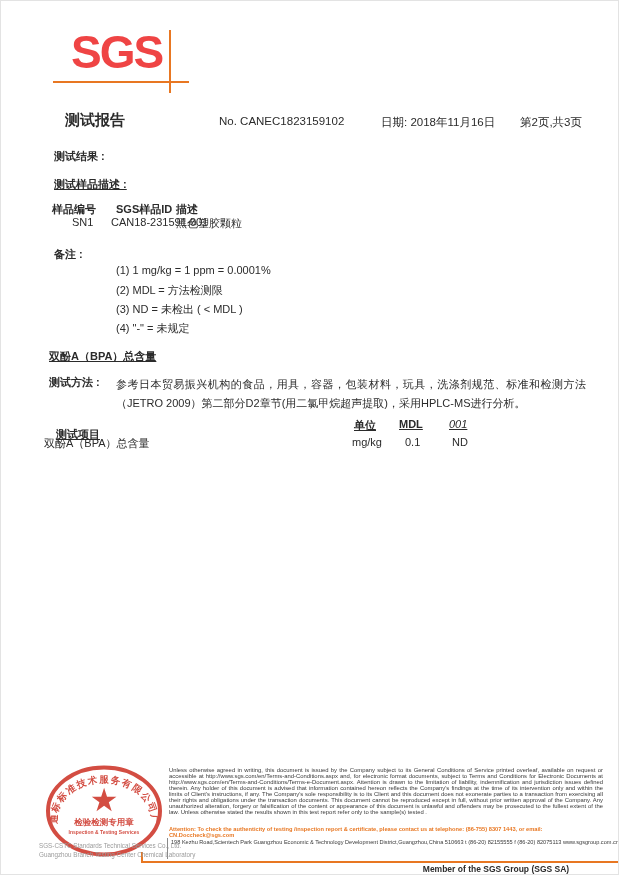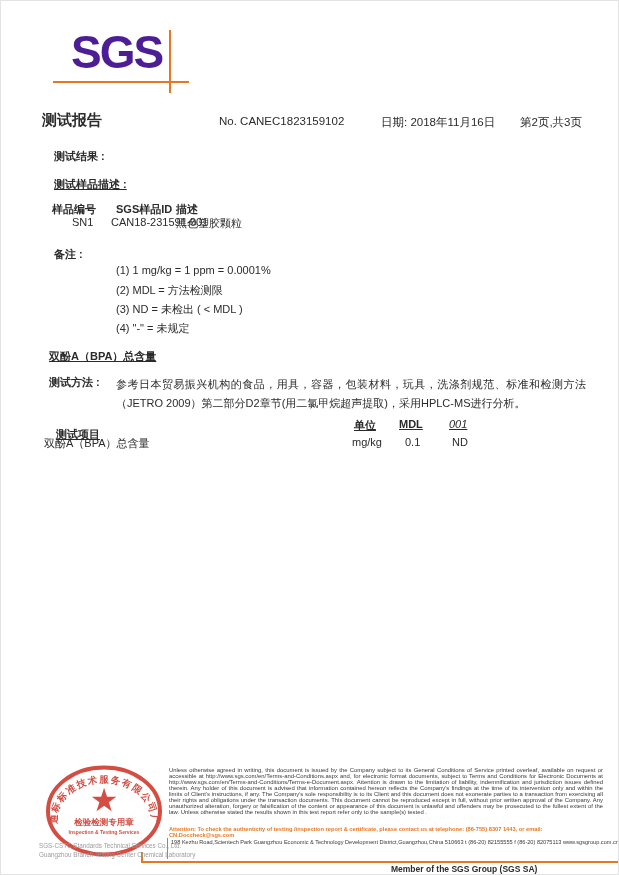--- a/index.html
+++ b/index.html
@@ -6,28 +6,28 @@
   html,body { background:#fff; }
   body { font-family:"Liberation Sans","DejaVu Sans",sans-serif; color:#2b2b2b; }
   #page {
     position:relative; width:619px; height:875px; background:#ffffff;
     border:1px solid #e3e3e3; overflow:hidden;
   }
   .abs { position:absolute; white-space:nowrap; }
 
   
   .logo-text {
-    left:70px; top:28px; font-size:46px; font-weight:bold; color:#4c1d95;
+    left:70px; top:28px; font-size:46px; font-weight:bold; color:#ef4444;
     letter-spacing:-2px; line-height:1;
   }
   .logo-hline { left:52px; top:80px; width:136px; height:2px; background:#e87722; }
   .logo-vline { left:168px; top:29px; width:2px; height:63px; background:#e87722; }
 
   
-  .report-title { left:41px; top:110px; font-size:15px; font-weight:bold; }
+  .report-title { left:64px; top:110px; font-size:15px; font-weight:bold; }
   .report-no    { left:218px; top:114px; font-size:11.5px; }
   .report-date  { left:380px; top:114px; font-size:11.5px; }
   .report-page  { left:519px; top:114px; font-size:11.5px; }
 
   
   .t11 { font-size:11px; }
   .bold { font-weight:bold; }
   .ul { text-decoration:underline; }
   .results-label { left:53px; top:148px; }
   .sample-desc-label { left:53px; top:176px; }
@@ -70,21 +70,21 @@
   .addr-vline { left:166px; top:837px; width:1px; height:21px; background:#8a8a8a; }
   .addr-en {
     left:170px; top:838px; width:432px; font-size:5.6px; color:#3a3a3a;
   }
   .addr-cn {
     left:170px; top:847px; width:440px; font-size:7.5px; color:#222; font-weight:bold;
   }
   .foot-orange-rule { left:140px; top:860px; width:479px; height:2px; background:#e87722; }
   .foot-orange-tick { left:140px; top:851px; width:2px; height:11px; background:#e87722; }
   .member-line {
-    left:390px; top:863px; width:210px; font-size:8.5px;
+    left:390px; top:863px; width:210px; text-align:center; font-size:8.5px;
     font-weight:bold; color:#2b2b2b;
   }
   .stamp { left:42px; top:763px; width:122px; height:95px; opacity:.88; }
   .co-line1 { left:38px; top:841px; font-size:6.3px; color:#9b9b9b; }
   .co-line2 { left:38px; top:850px; font-size:6.3px; color:#9b9b9b; }
 </style>
 </head>
 <body>
 
 <div id="page">

